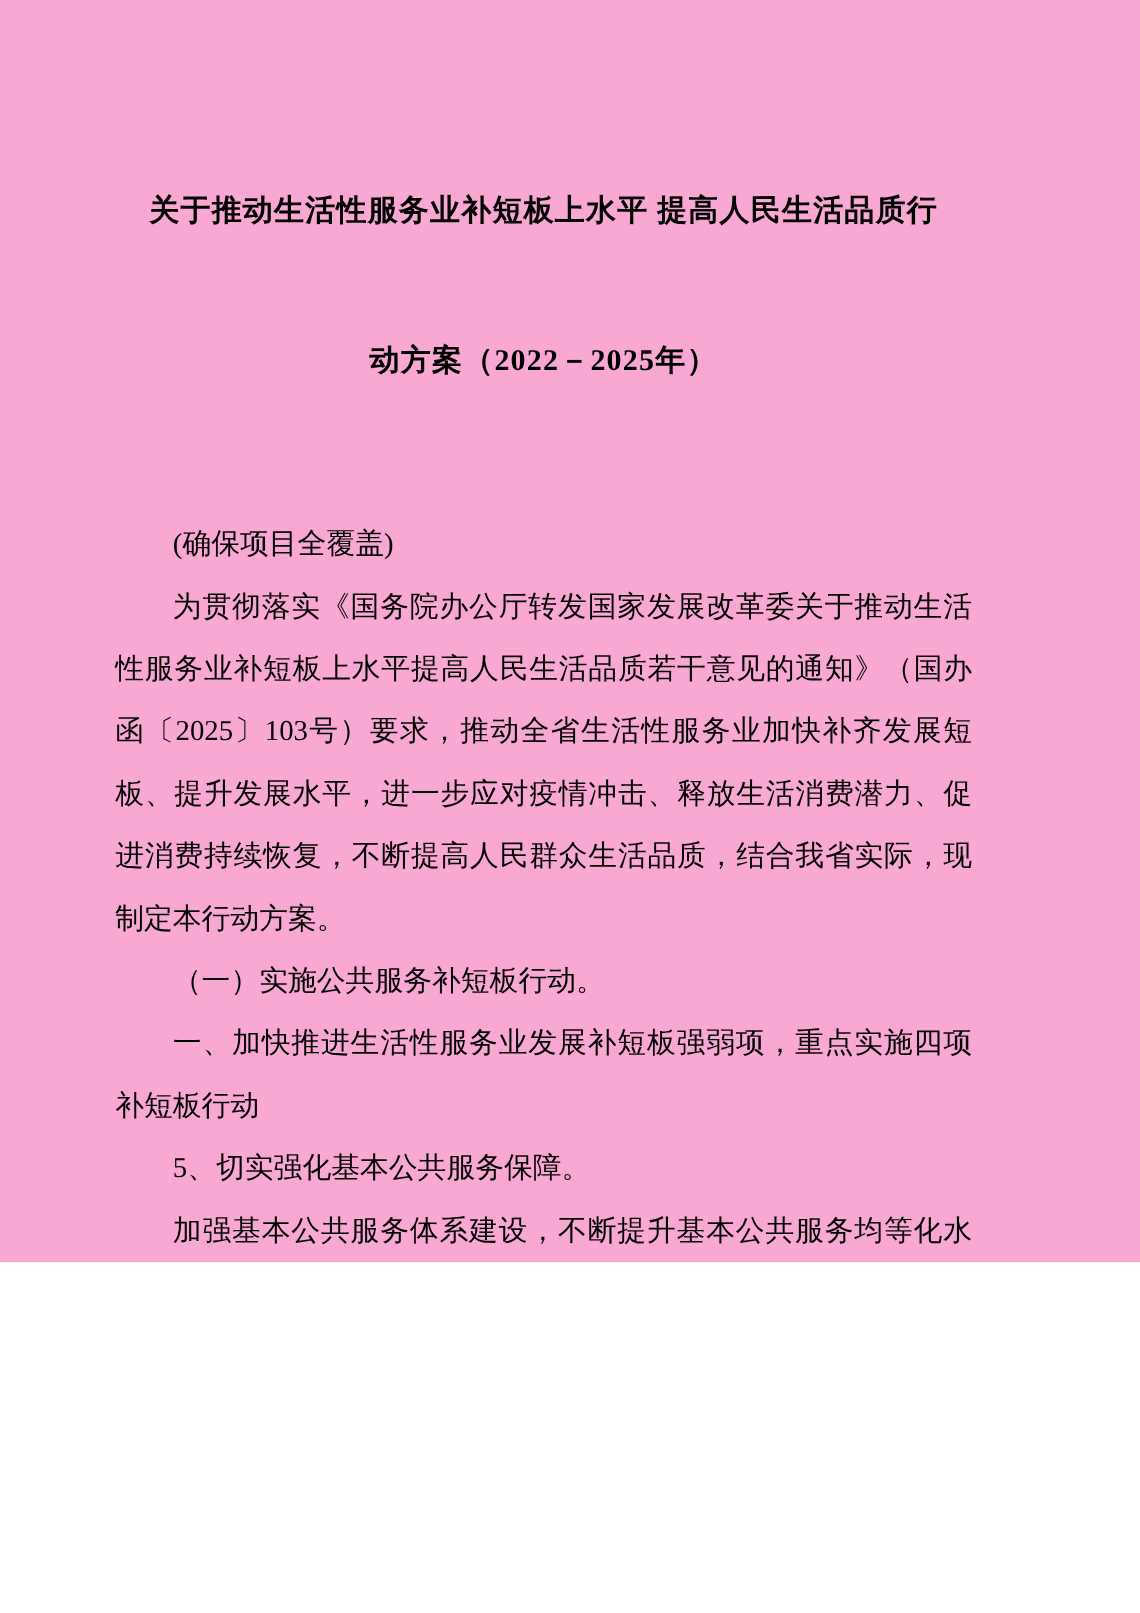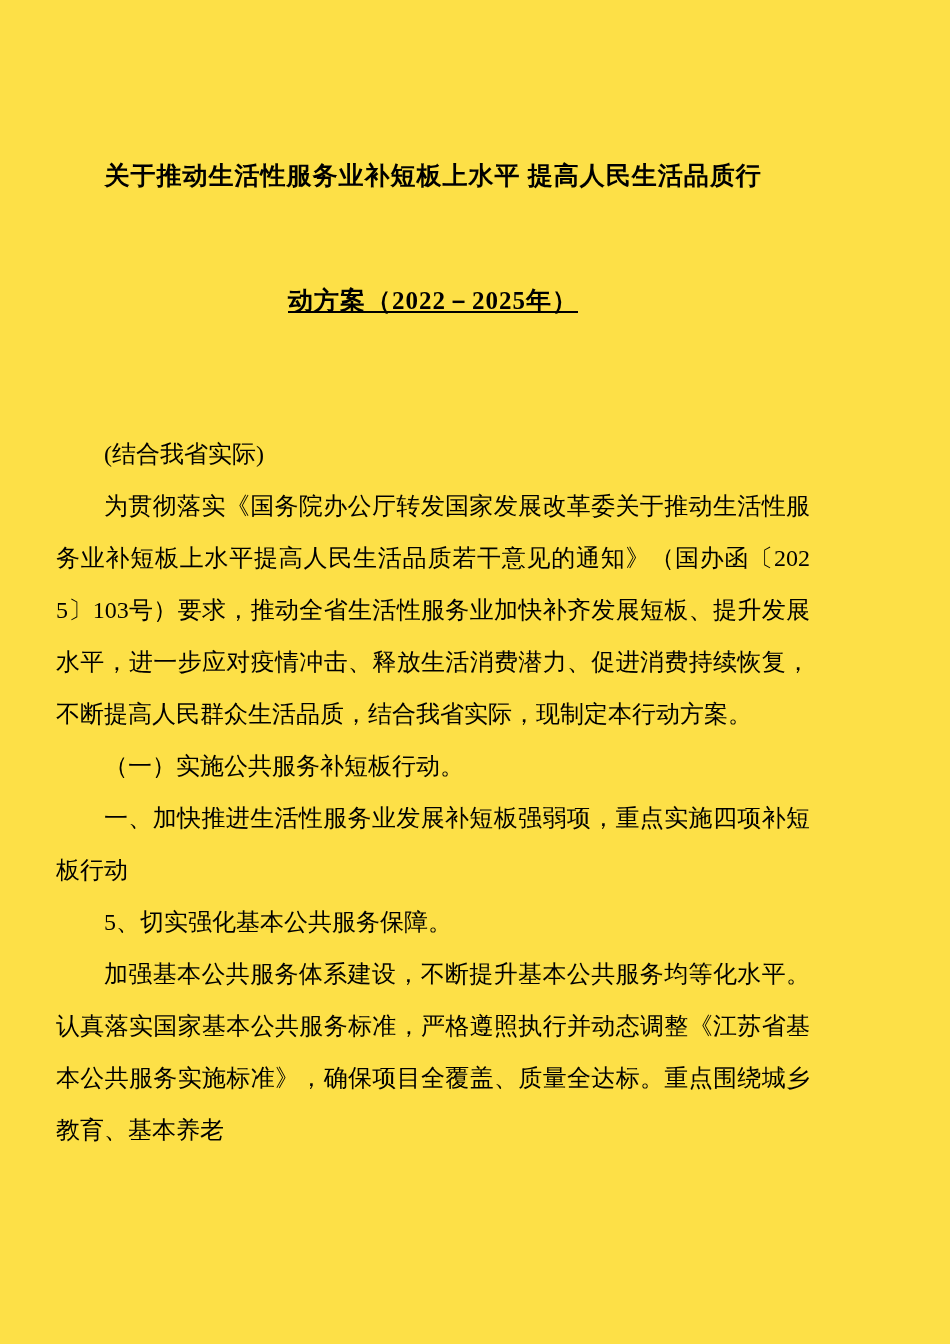--- a/index.html
+++ b/index.html
@@ -4,61 +4,60 @@
 <style>
   * { margin: 0; padding: 0; box-sizing: border-box; }
   html, body { background: #ffffff; }
   body {
     font-family: "Liberation Serif", "DejaVu Serif", serif;
     color: #000000;
   }
   .page {
     position: relative;
     width: 950px;
-    height: 1344px;
+    height: 1052px;
     margin: 0 auto;
-    background: #fde047;
-    padding: 148px 140px 0 56px;
+    background: #f9a8d4;
+    padding: 148px 140px 0 96px;
     overflow: hidden;
   }
   .doc-title {
     font-weight: bold;
     text-align: center;
     font-size: 25px;
     letter-spacing: 1px;
   }
   .doc-title .line1 {
     line-height: 55px;
     margin-bottom: 70px;
   }
   .doc-title .line2 {
     line-height: 55px;
     margin-bottom: 100px;
-    text-decoration: underline;
   }
   .doc-body p {
     font-size: 24px;
     line-height: 52px;
     text-align: justify;
     text-indent: 2em;
     word-break: break-all;
   }
 </style>
 </head>
 <body>
 
 <div class="page">
 
   <div class="doc-title">
     <div class="line1">关于推动生活性服务业补短板上水平 提高人民生活品质行</div>
     <div class="line2">动方案（2022－2025年）</div>
   </div>
 
   <div class="doc-body">
-    <p>(结合我省实际)</p>
+    <p>(确保项目全覆盖)</p>
     <p>为贯彻落实《国务院办公厅转发国家发展改革委关于推动生活性服务业补短板上水平提高人民生活品质若干意见的通知》（国办函〔2025〕103号）要求，推动全省生活性服务业加快补齐发展短板、提升发展水平，进一步应对疫情冲击、释放生活消费潜力、促进消费持续恢复，不断提高人民群众生活品质，结合我省实际，现制定本行动方案。</p>
     <p>（一）实施公共服务补短板行动。</p>
     <p>一、加快推进生活性服务业发展补短板强弱项，重点实施四项补短板行动</p>
     <p>5、切实强化基本公共服务保障。</p>
     <p>加强基本公共服务体系建设，不断提升基本公共服务均等化水平。认真落实国家基本公共服务标准，严格遵照执行并动态调整《江苏省基本公共服务实施标准》，确保项目全覆盖、质量全达标。重点围绕城乡教育、基本养老</p>
   </div>
 
 </div>
 
 </body></html>

